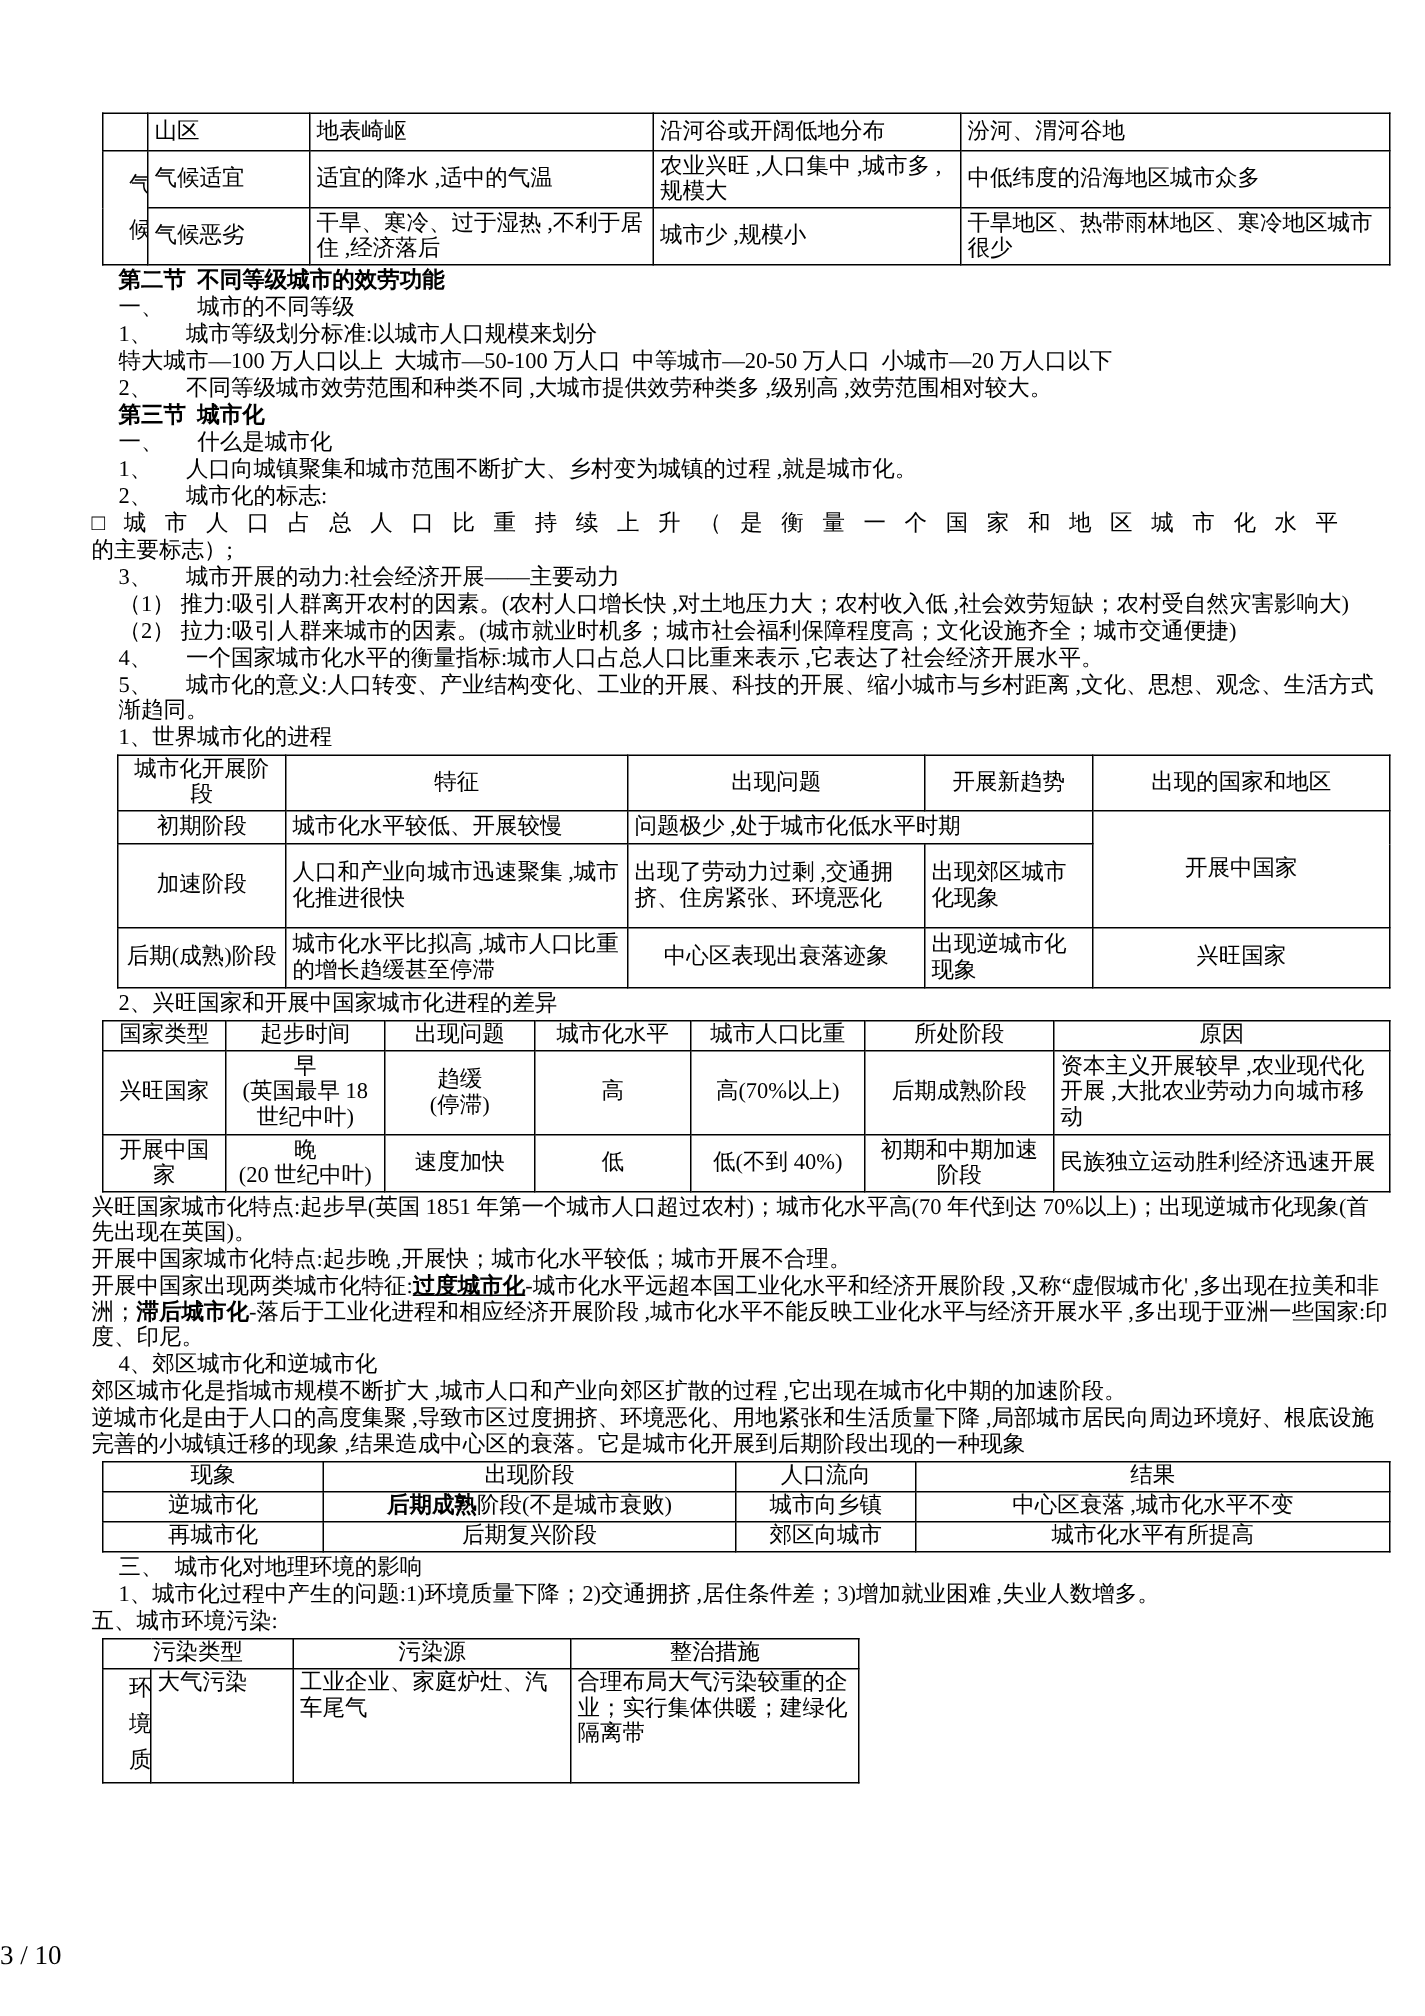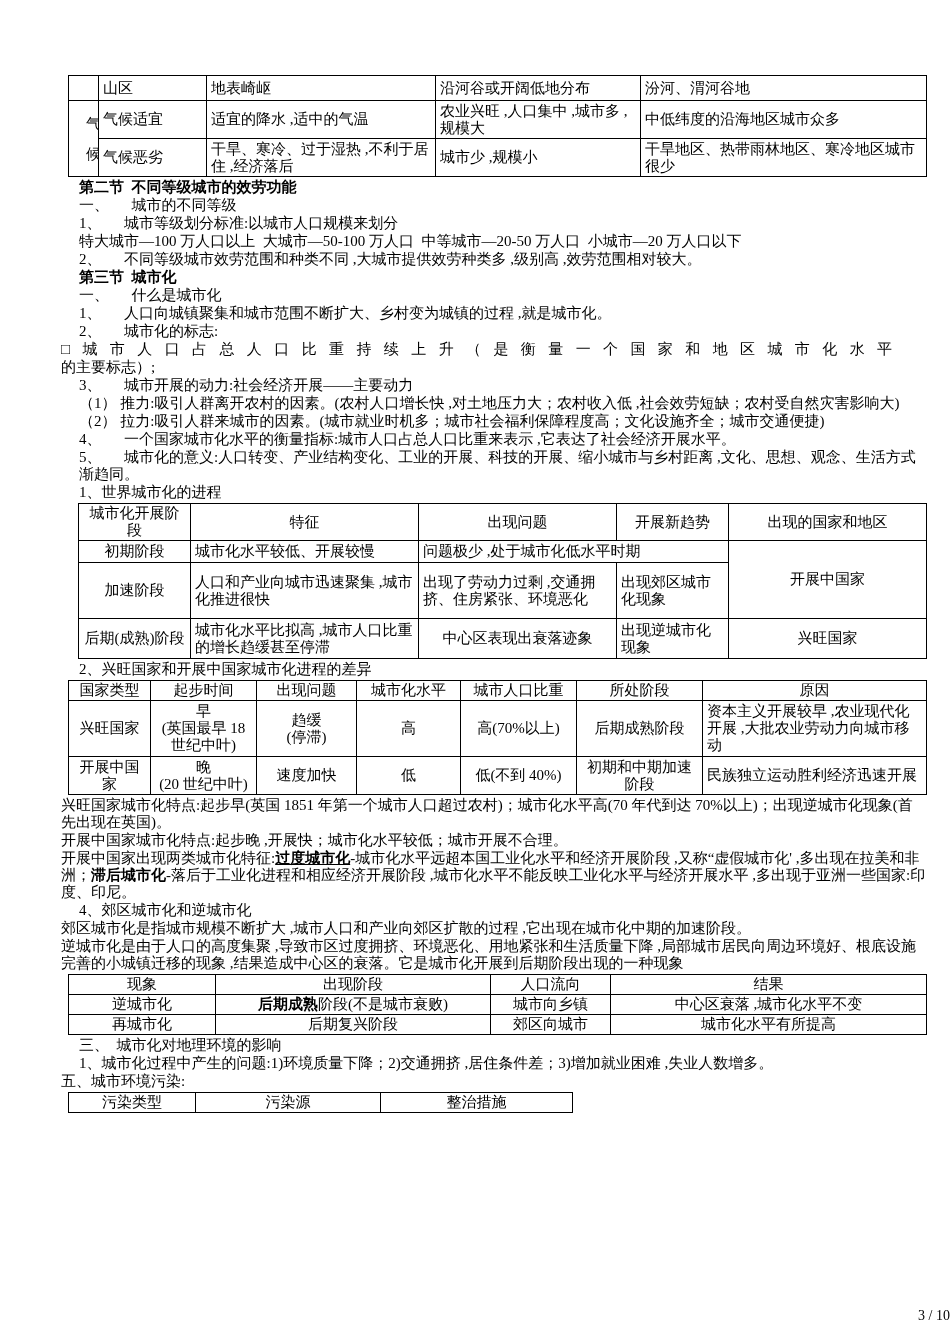--- a/index.html
+++ b/index.html
@@ -17,21 +17,21 @@
   td,th{border:1px solid #000;padding:1px 4px;font-weight:normal;
         vertical-align:middle;word-break:break-word;overflow:hidden;
         font-size:15px;line-height:17px;}
   .tc{text-align:center;}
   .vlab{word-break:break-all;padding:1px 17px;line-height:30px;}
   .vlab2{line-height:24px;vertical-align:top;}
   .t1wrap{padding-left:18px;}
   .t1wrap table{margin-left:0;width:100%;}
   .t4{width:505px;}
   .t4 td{vertical-align:top;}
-  .footer{position:absolute;left:0;right:0;bottom:20px;text-align:right;font-size:14px;}
+  .footer{position:absolute;left:0;right:0;bottom:32px;text-align:left;font-size:18px;}
 </style>
 </head>
 <body>
 
 <div class="page">
 
   <table>
     <colgroup>
         <col style="width:30px">
         <col style="width:108px">
@@ -220,18 +220,24 @@
         <col style="width:95px">
         <col style="width:185px">
         <col>
       </colgroup>
     <tbody>
       <tr style="height:20px">
         <th class="tc" colspan="2">污染类型</th>
         <th class="tc">污染源</th>
         <th class="tc">整治措施</th>
       </tr>
+      <tr style="height:76px">
+        <td class="vlab vlab2">环境质</td>
+        <td>大气污染</td>
+        <td>工业企业、家庭炉灶、汽车尾气</td>
+        <td>合理布局大气污染较重的企业；实行集体供暖；建绿化隔离带</td>
+      </tr>
     </tbody>
   </table>
 
   <div class="footer">3 / 10</div>
 
 </div>
 
 </body></html>

